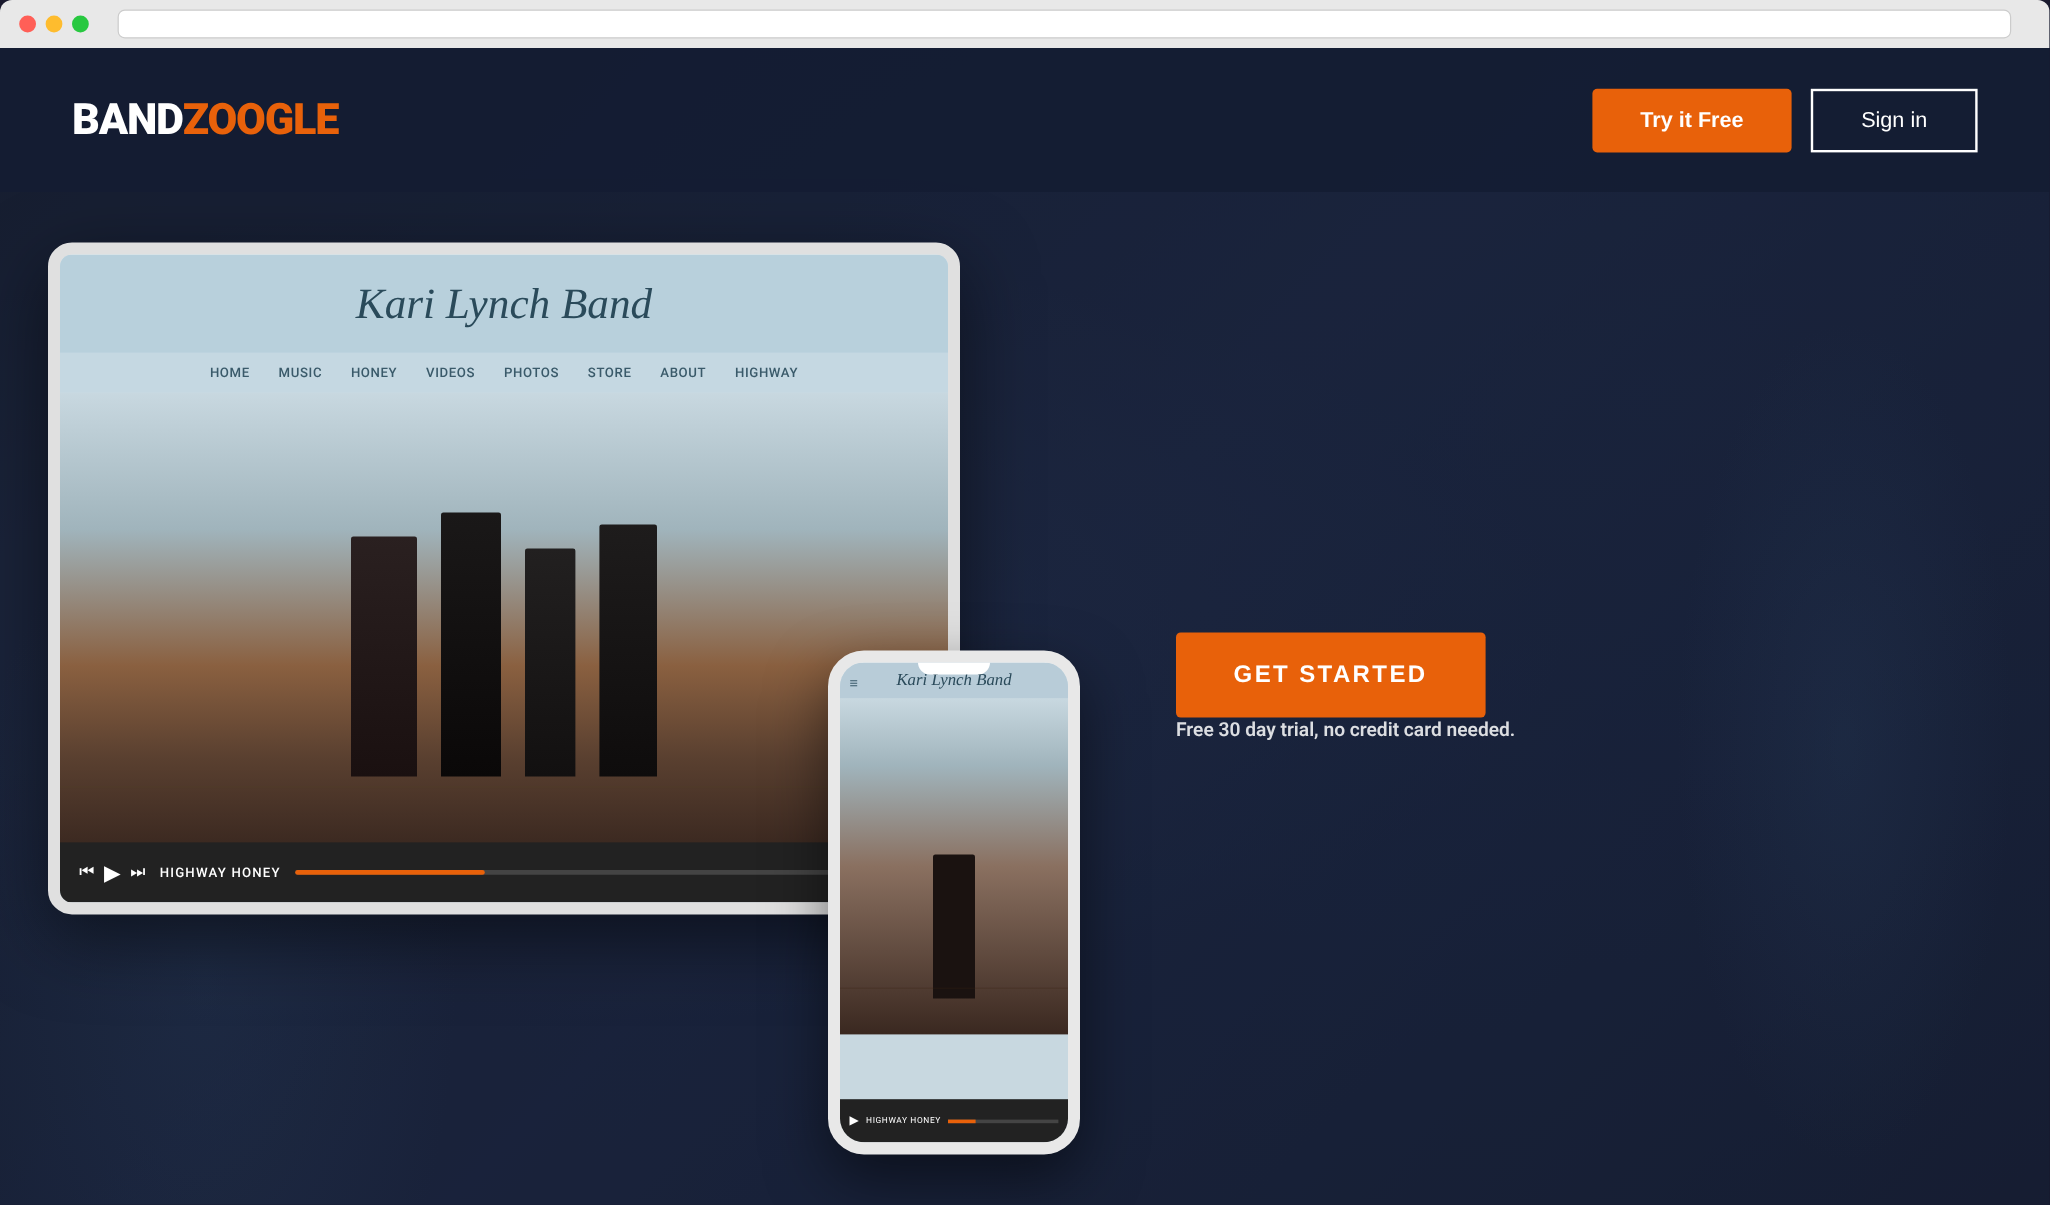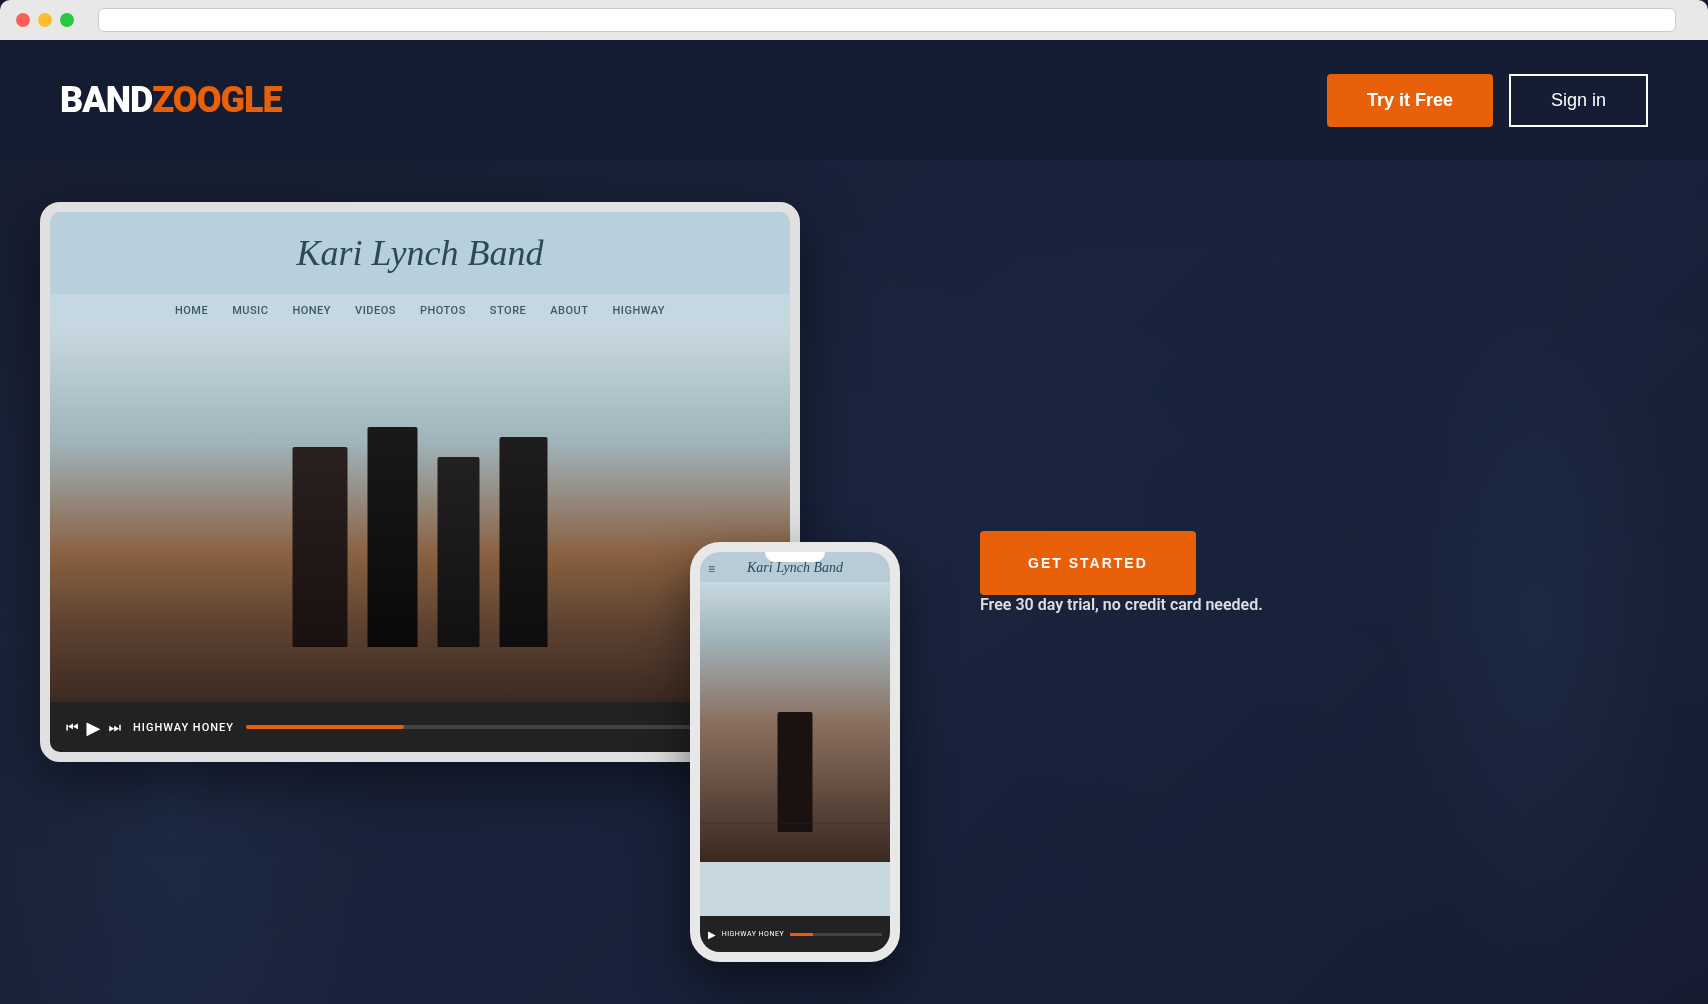--- a/index.html
+++ b/index.html
@@ -419,21 +419,21 @@
       color: white;
       margin-bottom: 48px;
     }
 
     .btn-get-started {
       display: inline-block;
       background: #e8610a;
       color: white;
       border: none;
       padding: 24px 48px;
-      font-size: 14px;
+      font-size: 20px;
       font-weight: 700;
       letter-spacing: 2px;
       text-transform: uppercase;
       border-radius: 4px;
       cursor: pointer;
     }
 
     .trial-text {
       color: rgba(255,255,255,0.85);
       font-size: 16px;

